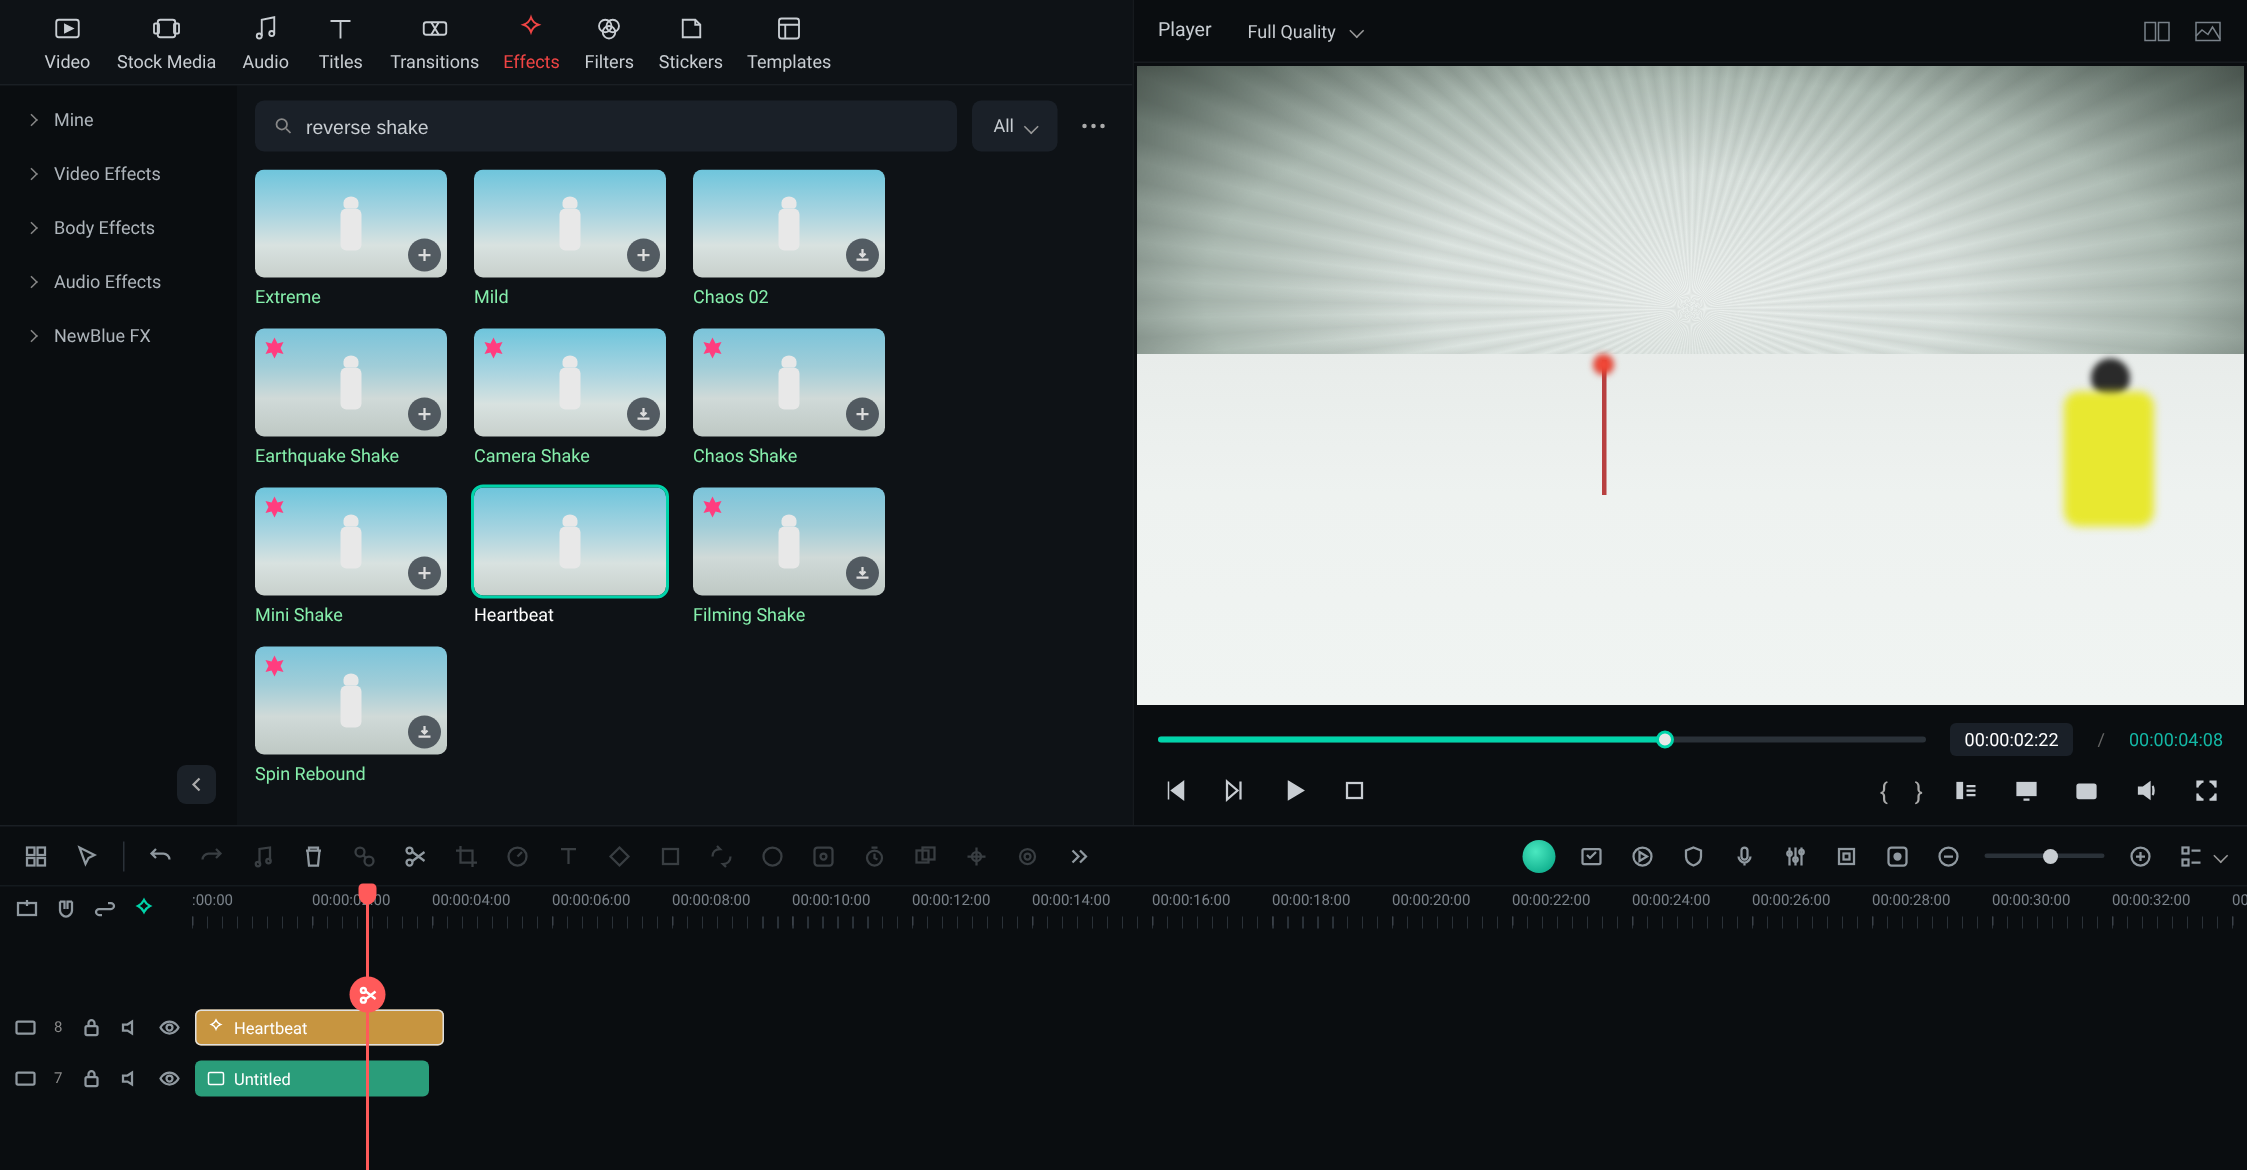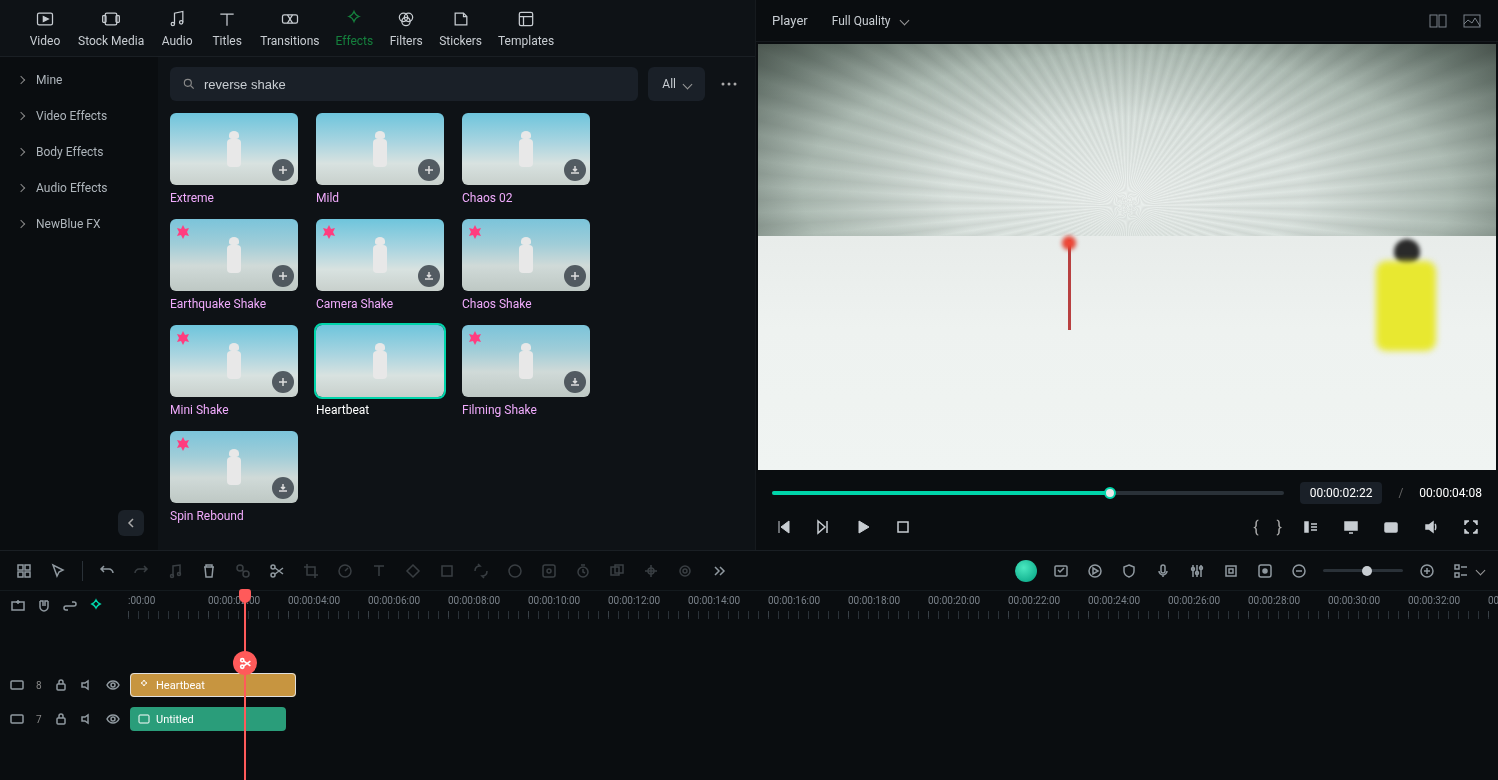--- a/index.html
+++ b/index.html
@@ -11,21 +11,21 @@
   width: 1498px;
   height: 780px;
   overflow: hidden;
   display: flex;
   flex-direction: column;
 }
 .top-area { display: flex; height: 550px; }
 .left-panel { width: 755px; display: flex; flex-direction: column; background: #0e1216; }
 .top-tabs { display: flex; gap: 0; padding: 8px 20px 0; border-bottom: 1px solid #1a1f24; }
 .top-tab { display: flex; flex-direction: column; align-items: center; gap: 4px; padding: 0 8px 8px; cursor: pointer; color: #c8cdd2; min-width: 50px; }
-.top-tab.active { color: #15803d; }
+.top-tab.active { color: #ef4444; }
 .tab-icon { width: 22px; height: 22px; display: flex; align-items: center; justify-content: center; }
 .tab-icon svg { width: 20px; height: 20px; stroke: currentColor; fill: none; stroke-width: 1.5; }
 .left-body { display: flex; flex: 1; overflow: hidden; }
 .sidebar { width: 158px; background: #0a0d10; padding: 6px; display: flex; flex-direction: column; gap: 2px; }
 .sidebar-item { display: flex; align-items: center; padding: 10px 12px; border-radius: 6px; cursor: pointer; color: #aeb5bb; }
 .sidebar-chevron { width: 6px; height: 6px; border-right: 1.5px solid #888; border-bottom: 1.5px solid #888; transform: rotate(-45deg); margin-right: 12px; }
 .collapse-btn { margin-top: auto; align-self: flex-end; width: 26px; height: 26px; border-radius: 6px; background: #1b2128; display: flex; align-items: center; justify-content: center; cursor: pointer; margin: 8px; }
 .collapse-btn svg { width: 10px; height: 10px; stroke: #aaa; }
 .browser { flex: 1; display: flex; flex-direction: column; padding: 10px 12px; background: #0e1216; }
 .browser-top { display: flex; align-items: center; gap: 10px; margin-bottom: 12px; }
@@ -37,21 +37,21 @@
 .effect-item { display: flex; flex-direction: column; gap: 6px; }
 .thumb { width: 128px; height: 72px; border-radius: 6px; position: relative; background: linear-gradient(180deg, #6ec5dc 0%, #a8d4e0 40%, #d8e2e0 70%, #c8d0cc 100%); overflow: hidden; cursor: pointer; }
 .thumb.blurred { background: linear-gradient(180deg, #7bc4da 0%, #a0cdd8 35%, #d0dad8 65%, #bec8c4 100%); filter: blur(0.2px); }
 .thumb.selected { outline: 2px solid #00d4aa; outline-offset: 0; }
 .figure { position: absolute; left: 50%; top: 18px; transform: translateX(-50%); width: 22px; height: 40px; }
 .figure::before { content: ''; position: absolute; top: 0; left: 6px; width: 10px; height: 8px; background: #e8e8e8; border-radius: 50% 50% 30% 30%; }
 .figure::after { content: ''; position: absolute; top: 8px; left: 4px; width: 14px; height: 28px; background: #e8e8e8; border-radius: 4px; }
 .premium-badge { position: absolute; top: 4px; left: 4px; width: 18px; height: 18px; display: flex; align-items: center; justify-content: center; }
 .premium-badge svg { width: 18px; height: 18px; }
 .action-btn { position: absolute; bottom: 4px; right: 4px; width: 22px; height: 22px; border-radius: 50%; background: rgba(60,68,76,0.85); display: flex; align-items: center; justify-content: center; }
-.effect-label { color: #f0abfc; font-size: 12px; }
+.effect-label { color: #86efac; font-size: 12px; }
 .effect-item.selected .effect-label { color: #fff; }
 .right-panel { flex: 1; display: flex; flex-direction: column; background: #0a0d10; border-left: 1px solid #161a1e; }
 .player-header { display: flex; align-items: center; padding: 8px 16px; gap: 14px; border-bottom: 1px solid #161a1e; height: 42px; }
 .player-label { color: #c8cdd2; font-size: 13px; }
 .quality-dd { display: flex; align-items: center; gap: 10px; padding: 4px 10px; border-radius: 4px; cursor: pointer; }
 .hd-icons { margin-left: auto; display: flex; gap: 14px; }
 .hd-icon { width: 20px; height: 20px; display:flex; align-items:center; justify-content:center; cursor: pointer; }
 .hd-icon svg { stroke: #7a828a; fill: none; }
 .preview { flex: 1; display: flex; align-items: center; justify-content: center; background: #000; position: relative; margin: 2px; }
 .preview-img { width: 100%; height: 100%; position: relative; overflow: hidden; background: radial-gradient(ellipse 80% 60% at 50% 35%, #eef2f0 0%, #dce4e0 30%, #b0beb6 55%, #6a7870 75%, #3e4842 90%); }
@@ -62,21 +62,21 @@
 .skier-body { position:absolute; top: 30px; width: 60px; height: 90px; background: #e8e830; border-radius: 10px; filter: blur(3px); }
 .skier-head { position:absolute; top: 8px; left: 18px; width: 26px; height: 26px; background: #2a2a2a; border-radius: 50%; filter: blur(2px);}
 .zoom-lines { position:absolute; inset:0; background: repeating-conic-gradient(from 45deg at 50% 38%, rgba(0,0,0,0) 0deg, rgba(40,50,45,0.08) 2deg, rgba(0,0,0,0) 4deg); mix-blend-mode: multiply; }
 .player-controls { padding: 10px 16px 12px; }
 .progress-row { display: flex; align-items: center; gap: 16px; margin-bottom: 12px; }
 .progress-bar { flex: 1; height: 4px; background: #2a3138; border-radius: 2px; position: relative; }
 .progress-fill { position: absolute; left: 0; top: 0; height: 100%; width: 66%; background: #00d4aa; border-radius: 2px; }
 .progress-thumb { position: absolute; left: 66%; top: 50%; transform: translate(-50%,-50%); width: 12px; height: 12px; border-radius: 50%; background: #e8e8e8; border: 2px solid #00d4aa; }
 .time-current { background: #1a2028; padding: 4px 10px; border-radius: 4px; font-size: 12px; color: #fff; }
 .time-sep { color: #666; }
-.time-total { color: #ffffff; font-size: 12px; }
+.time-total { color: #14b8a6; font-size: 12px; }
 .control-row { display: flex; align-items: center; gap: 18px; }
 .ctrl-btn { width: 22px; height: 22px; display: flex; align-items: center; justify-content: center; cursor: pointer; color: #c8cdd2; }
 .ctrl-btn svg { width: 16px; height: 16px; stroke: currentColor; fill: currentColor; }
 .ctrl-right { margin-left: auto; display: flex; gap: 18px; align-items: center; }
 .brace { color: #aaa; font-size: 16px; }
 .timeline-area { flex: 1; background: #0a0d10; display: flex; flex-direction: column; border-top: 1px solid #1a1f24; }
 .tl-toolbar { display: flex; align-items: center; padding: 6px 14px; gap: 14px; border-bottom: 1px solid #141a1e; height: 40px; }
 .tl-tool { width: 20px; height: 20px; display:flex; align-items:center; justify-content:center; cursor:pointer; color: #9099a0; }
 .tl-tool svg { width: 16px; height: 16px; stroke: currentColor; fill: none; stroke-width: 1.5; }
 .tl-tool.disabled { opacity: 0.35; }

